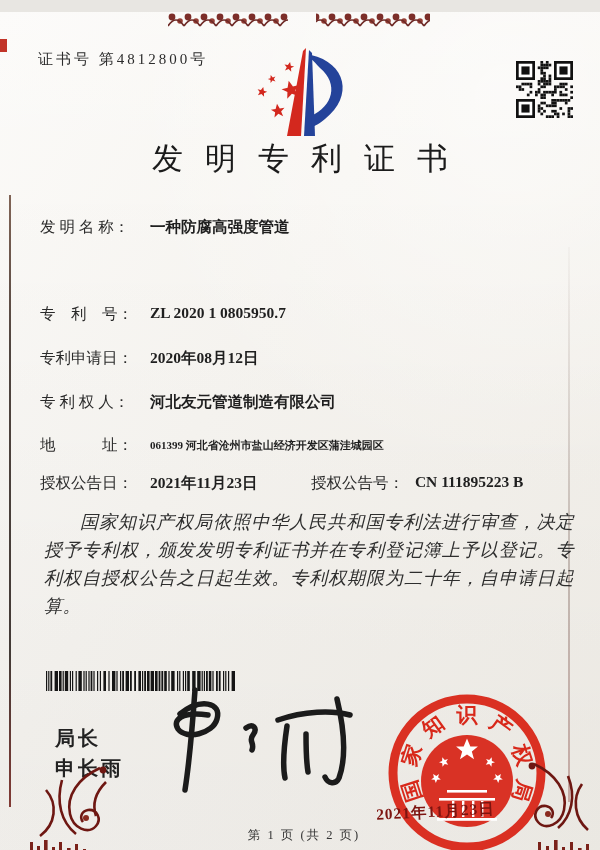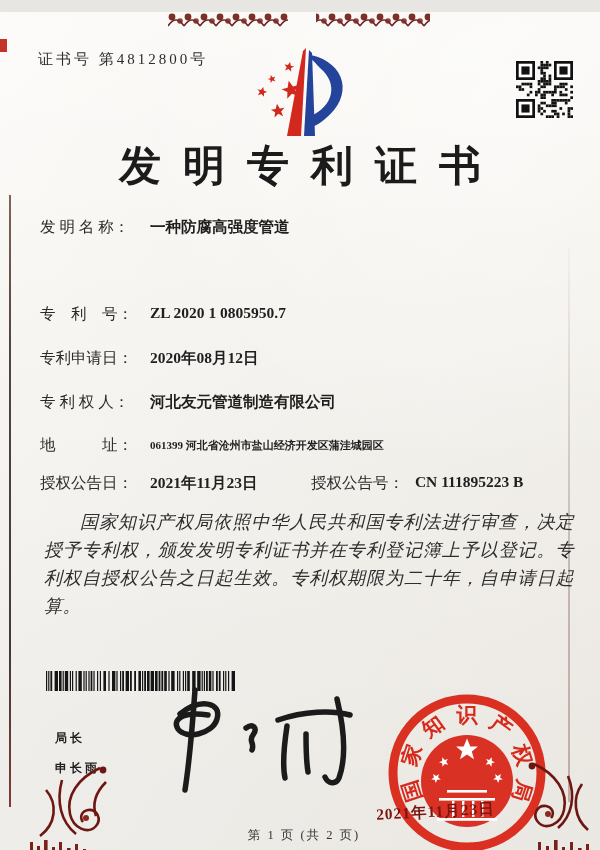--- a/index.html
+++ b/index.html
@@ -15,32 +15,32 @@
   .top-ornament{position:absolute;left:168px;top:0;}
   .red-tick{position:absolute;left:0;top:27px;width:7px;height:13px;background:#c23428;}
   .left-line{position:absolute;left:9px;top:183px;width:2px;height:612px;opacity:.85;
     background:linear-gradient(180deg,#6b4a3a,#332620 25%,#241a16 75%,#6e1a14);}
   .right-line{position:absolute;left:568px;top:235px;width:2px;height:555px;opacity:.3;
     background:linear-gradient(180deg,rgba(90,60,50,.1),#5a3c32 60%,#6e1a14);}
   .cert-no{position:absolute;left:38px;top:38px;font-size:15px;letter-spacing:3px;color:#2c2c2c;}
   .qr{position:absolute;left:516px;top:49px;width:57px;height:57px;}
   .logo{position:absolute;left:248px;top:34px;width:112px;height:96px;}
   .title{position:absolute;left:0;right:0;top:126px;text-align:center;
-    font-size:42px;font-weight:700;letter-spacing:22px;padding-left:22px;color:#1b1b1b;}
+    font-size:31px;font-weight:400;letter-spacing:22px;padding-left:22px;color:#1b1b1b;}
   .row{position:absolute;left:40px;right:30px;font-size:15.5px;white-space:nowrap;}
   .row .lbl{display:inline-block;width:106px;color:#2a2a2a;vertical-align:top;}
   .row .val{font-weight:700;color:#1f1f1f;}
   .cell2{position:absolute;left:271px;top:0;}
   .body-text{position:absolute;left:44px;width:530px;top:496px;
     font-size:18px;line-height:28px;font-style:italic;color:#2e2e2e;text-align:justify;}
   .body-text p{margin:0;text-indent:2em;letter-spacing:.5px;}
   .barcode{position:absolute;left:46px;top:659px;width:190px;height:20px;}
   .director{position:absolute;left:55px;top:711px;
     font-family:"Liberation Sans","DejaVu Sans",sans-serif;font-weight:700;
-    font-size:12px;letter-spacing:3px;color:#222;line-height:30px;}
+    font-size:20px;letter-spacing:3px;color:#222;line-height:30px;}
   .signature{position:absolute;left:128px;top:672px;width:230px;height:118px;}
   .seal{position:absolute;left:374px;top:676px;width:186px;height:174px;}
   .footer{position:absolute;left:8px;right:0;top:815px;text-align:center;
     font-size:12.5px;letter-spacing:2px;color:#333;}
   .orn-bl{position:absolute;left:26px;top:750px;}
   .orn-br{position:absolute;left:524px;top:742px;}
   .bottom-strip{position:absolute;left:0;top:839px;width:600px;height:11px;opacity:.9;
     background:
       radial-gradient(30px 10px at 250px 6px, rgba(190,40,30,.8), rgba(190,40,30,0) 70%),
       radial-gradient(26px 10px at 330px 6px, rgba(160,30,25,.7), rgba(160,30,25,0) 70%),

